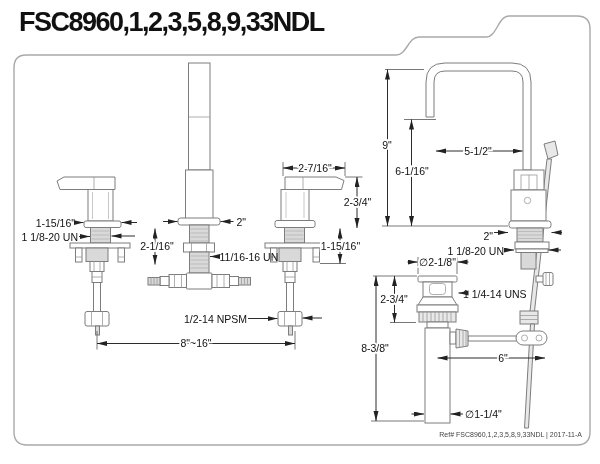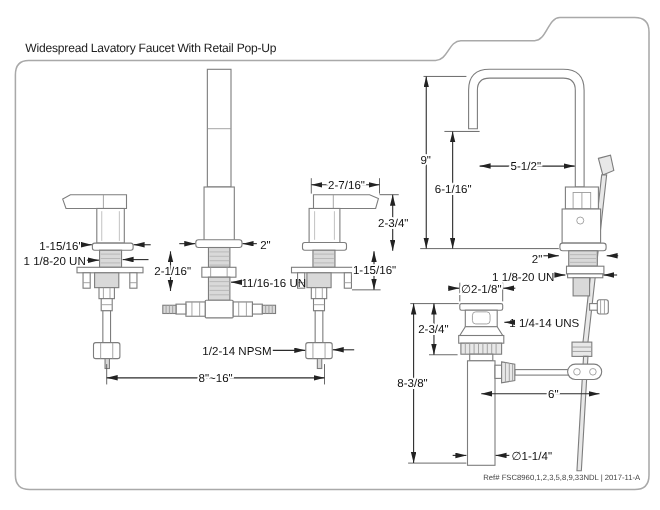--- a/index.html
+++ b/index.html
@@ -20,21 +20,21 @@
   .extline{stroke:#555;stroke-width:0.8;fill:none;}
   .dim{font-family:"Liberation Sans",sans-serif;font-size:10.5px;fill:#111;}
   .halo{stroke:#fff;stroke-width:3.5;paint-order:stroke;}
   .frame{fill:none;stroke:#a9a9a9;stroke-width:1.4;}
 </style>
 </head>
 <body>
 
 <div id="stage">
 
-  <div id="subtitle">Widespread Lavatory Faucet With Retail Pop-Up</div>
+  <div id="title">FSC8960,1,2,3,5,8,9,33NDL</div>
 
   <svg width="600" height="464" viewBox="0 0 600 464">
     <defs>
       <marker id="mE" markerWidth="11" markerHeight="6" refX="10" refY="2.5" orient="auto" markerUnits="userSpaceOnUse">
         <path d="M0,0 L10,2.5 L0,5 Z" fill="#222"></path>
       </marker>
       <marker id="mS" markerWidth="11" markerHeight="6" refX="10" refY="2.5" orient="auto-start-reverse" markerUnits="userSpaceOnUse">
         <path d="M0,0 L10,2.5 L0,5 Z" fill="#222"></path>
       </marker>
     </defs>

